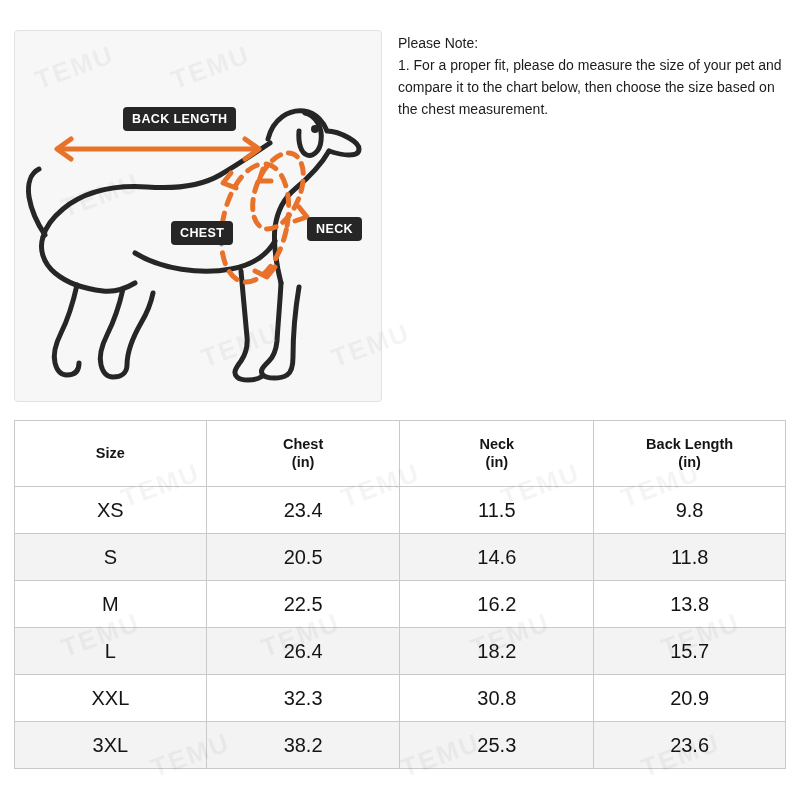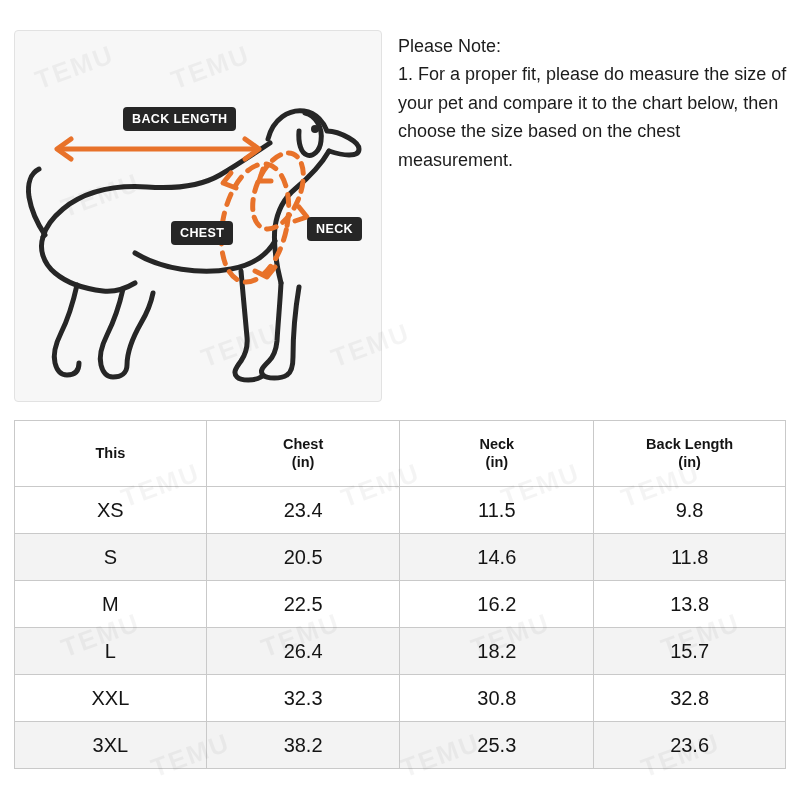--- a/index.html
+++ b/index.html
@@ -45,21 +45,21 @@
     background: #f7f7f7;
     border: 1px solid #e2e2e2;
     border-radius: 4px;
     overflow: hidden;
   }
 
   .note {
     position: absolute;
     left: 398px; top: 32px;
     width: 392px;
-    font-size: 18px;
+    font-size: 14px;
     line-height: 1.58;
     color: #1c1c1c;
   }
   .note p { margin: 0; }
 
   
   table.size-table {
     position: absolute;
     left: 14px; top: 420px;
     width: 772px;
@@ -190,21 +190,21 @@
   <table class="size-table">
     <colgroup>
         <col class="c1">
         <col class="c2">
         <col class="c3">
         <col class="c4">
       </colgroup>
     <thead>
       <tr>
         <th>
-          <span>This</span>
+          <span>Size</span>
         </th>
         <th>
           <span>Chest</span><br>
           <span>(in)</span>
         </th>
         <th>
           <span>Neck</span><br>
           <span>(in)</span>
         </th>
         <th>
@@ -235,21 +235,21 @@
       <tr>
         <td>L</td>
         <td>26.4</td>
         <td>18.2</td>
         <td>15.7</td>
       </tr>
       <tr>
         <td>XXL</td>
         <td>32.3</td>
         <td>30.8</td>
-        <td>32.8</td>
+        <td>20.9</td>
       </tr>
       <tr>
         <td>3XL</td>
         <td>38.2</td>
         <td>25.3</td>
         <td>23.6</td>
       </tr>
     </tbody>
   </table>
 

